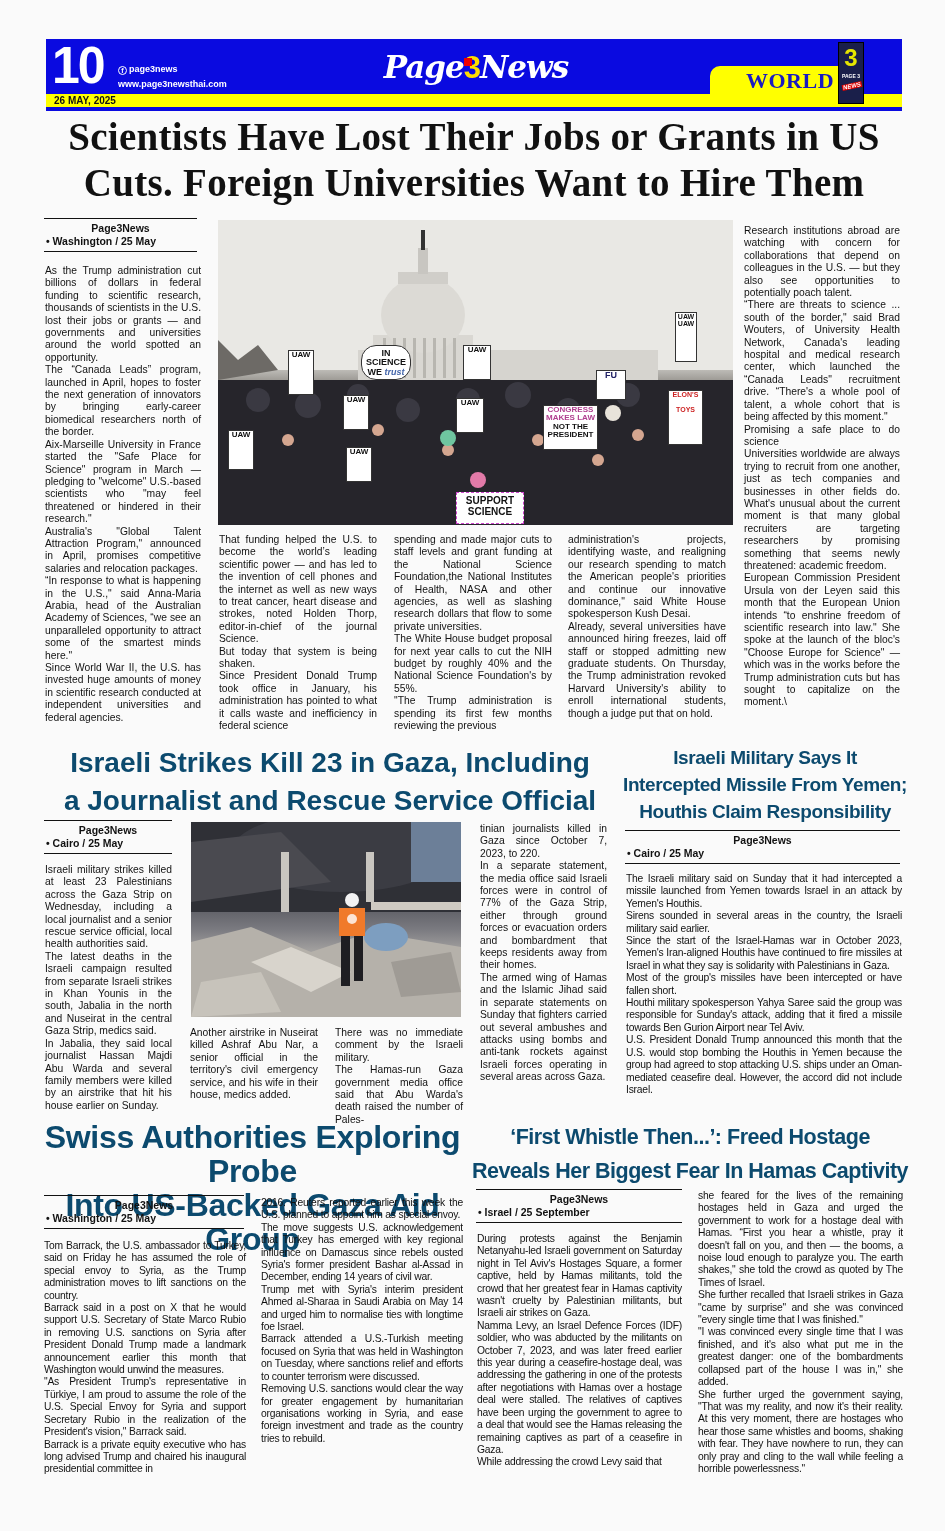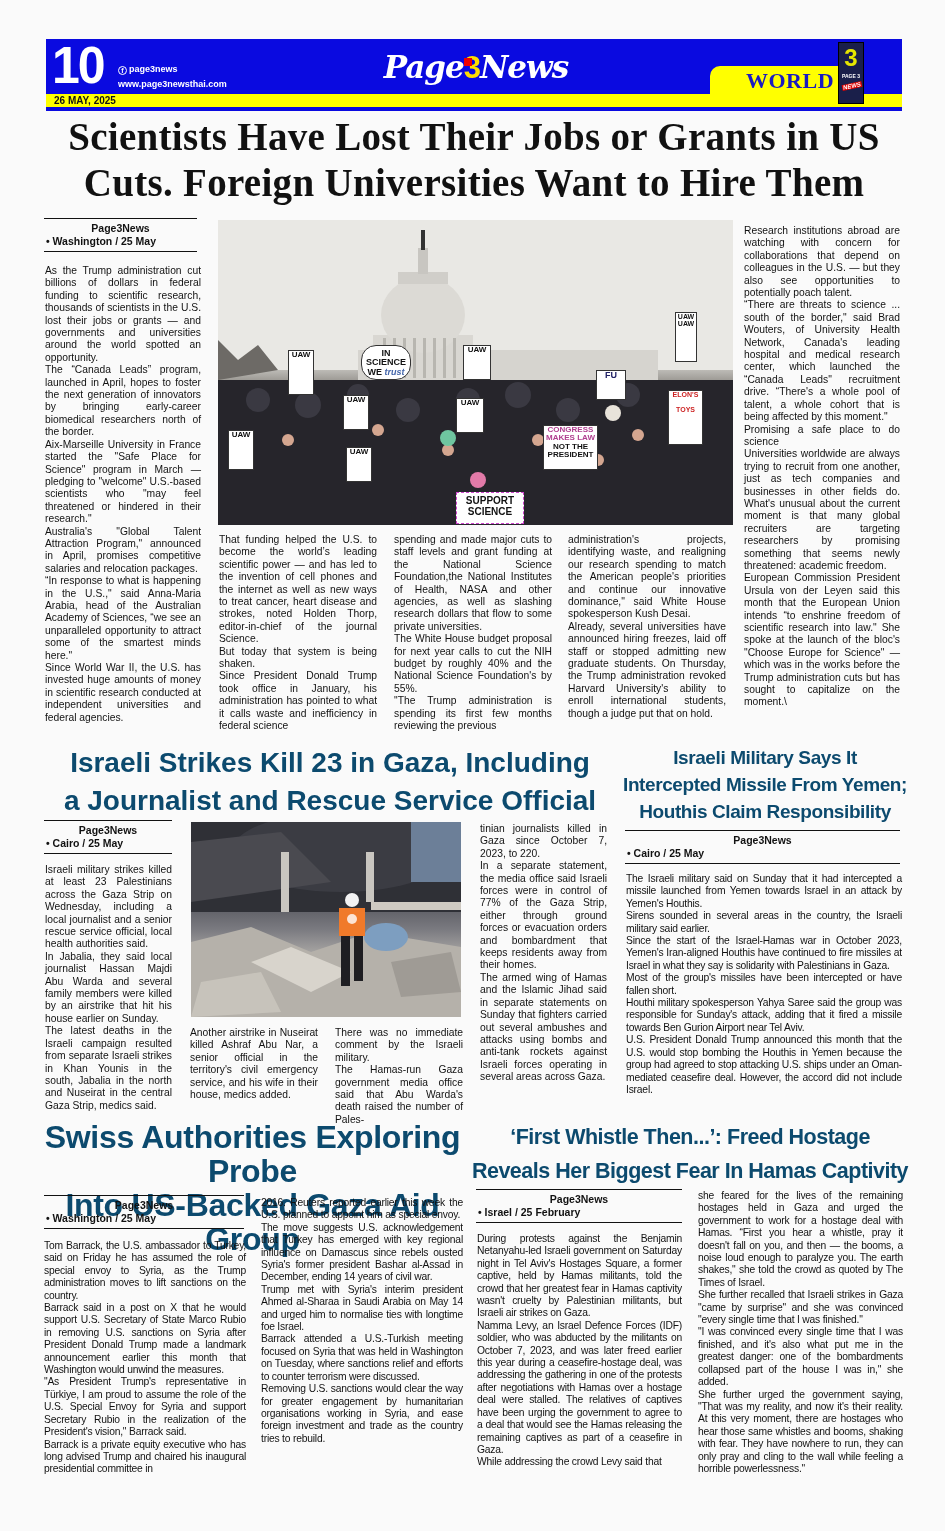--- a/index.html
+++ b/index.html
@@ -135,21 +135,21 @@
       <circle cx="395" cy="193" r="8" fill="#e8e3da"></circle>
       <circle cx="260" cy="260" r="8" fill="#e27aa8"></circle>
     </svg>
     <div class="sign" style="left:143px; top:125px; width:50px; height:35px; font-size:9px; padding-top:3px;border-radius:15px;">IN SCIENCE<br>WE <i style="color:#46a">trust</i></div>
     <div class="sign" style="left:70px; top:130px; width:26px; height:45px; font-size:8px;">UAW</div>
     <div class="sign" style="left:125px; top:175px; width:26px; height:35px; font-size:8px;">UAW</div>
     <div class="sign" style="left:245px; top:125px; width:28px; height:35px; font-size:8px;">UAW</div>
     <div class="sign" style="left:238px; top:178px; width:28px; height:35px; font-size:8px;">UAW</div>
     <div class="sign" style="left:10px; top:210px; width:26px; height:40px; font-size:8px;">UAW</div>
     <div class="sign" style="left:128px; top:227px; width:26px; height:35px; font-size:8px;">UAW</div>
-    <div class="sign" style="left:325px; top:185px; width:55px; height:45px; font-size:8px; color:#b04090;margin-top:20px;">CONGRESS<br>MAKES LAW<br><span style="color:#111">NOT THE PRESIDENT</span></div>
+    <div class="sign" style="left:325px; top:185px; width:55px; height:45px; font-size:8px; color:#b04090;">CONGRESS<br>MAKES LAW<br><span style="color:#111">NOT THE PRESIDENT</span></div>
     <div class="sign" style="left:238px; top:272px; width:68px; height:32px; font-size:10px; padding-top:3px; border:1px dashed #c4c;">SUPPORT<br>SCIENCE</div>
     <div class="sign" style="left:450px; top:170px; width:35px; height:55px; font-size:7px; color:#c22;">ELON'S<br><br>TOYS</div>
     <div class="sign" style="left:378px; top:150px; width:30px; height:30px; font-size:9px; color:#226;">FU</div>
     <div class="sign" style="left:457px; top:92px; width:22px; height:50px; font-size:7px;">UAW<br>UAW</div>
   </div>
 
   <div class="col" style="left:219px; top:534px; width:158px;">
     <p>That funding helped the U.S. to become the world’s leading scientific power — and has led to the invention of cell phones and the internet as well as new ways to treat cancer, heart disease and strokes, noted Holden Thorp, editor-in-chief of the journal Science.</p>
     <p>But today that system is being shaken.</p>
     <p>Since President Donald Trump took office in January, his administration has pointed to what it calls waste and inefficiency in federal science</p>
@@ -175,22 +175,22 @@
     <div>Israeli Strikes Kill 23 in Gaza, Including</div>
     <div>a Journalist and Rescue Service Official</div>
   </div>
 
   <div class="byline" style="left:44px; top:820px; width:128px;">
     <div class="src">Page3News</div>
     <div class="loc">• Cairo  /  25 May</div>
   </div>
   <div class="col" style="left:45px; top:864px; width:127px;">
     <p>Israeli military strikes killed at least 23 Palestinians across the Gaza Strip on Wednesday, including a local journalist and a senior rescue service official, local health authorities said.</p>
+    <p>The latest deaths in the Israeli campaign resulted from separate Israeli strikes in Khan Younis in the south, Jabalia in the north and Nuseirat in the central Gaza Strip, medics said.</p>
     <p>In Jabalia, they said local journalist Hassan Majdi Abu Warda and several family members were killed by an airstrike that hit his house earlier on Sunday.</p>
-    <p>The latest deaths in the Israeli campaign resulted from separate Israeli strikes in Khan Younis in the south, Jabalia in the north and Nuseirat in the central Gaza Strip, medics said.</p>
   </div>
 
   <div class="photo photo-gaza" style="left:191px; top:822px; width:270px; height:195px;">
     <svg width="270" height="195" viewBox="0 0 270 195">
       <rect x="0" y="0" width="270" height="90" fill="#2f3036"></rect>
       <ellipse cx="150" cy="30" rx="110" ry="40" fill="#3b3c43"></ellipse>
       <rect x="220" y="0" width="50" height="60" fill="#6c7f98"></rect>
       <path d="M0 20 L90 10 L140 60 L0 80 Z" fill="#4a4a50"></path>
       <rect x="90" y="30" width="8" height="60" fill="#c9c6c0"></rect>
       <rect x="175" y="30" width="8" height="50" fill="#c9c6c0"></rect>
@@ -260,21 +260,21 @@
     <p>Barrack attended a U.S.-Turkish meeting focused on Syria that was held in Washington on Tuesday, where sanctions relief and efforts to counter terrorism were discussed.</p>
     <p>Removing U.S. sanctions would clear the way for greater engagement by humanitarian organisations working in Syria, and ease foreign investment and trade as the country tries to rebuild.</p>
   </div>
 
   <div class="sec-headline" style="left:470px; top:1120px; width:440px; font-size:21.5px; line-height:34px; letter-spacing:-0.5px;text-align:center;">
     <div>‘First Whistle Then...’: Freed Hostage</div>
     <div>Reveals Her Biggest Fear In Hamas Captivity</div>
   </div>
   <div class="byline" style="left:476px; top:1189px; width:206px;">
     <div class="src">Page3News</div>
-    <div class="loc">•     Israel  /  25 February</div>
+    <div class="loc">•     Israel  /  25 September</div>
   </div>
   <div class="col col-tight" style="left:477px; top:1233px; width:205px;">
     <p>During protests against the Benjamin Netanyahu-led Israeli government on Saturday night in Tel Aviv's Hostages Square, a former captive, held by Hamas militants, told the crowd that her greatest fear in Hamas captivity wasn't cruelty by Palestinian militants, but Israeli air strikes on Gaza.</p>
     <p>Namma Levy, an Israel Defence Forces (IDF) soldier, who was abducted by the militants on October 7, 2023, and was later freed earlier this year during a ceasefire-hostage deal, was addressing the gathering in one of the protests after negotiations with Hamas over a hostage deal were stalled. The relatives of captives have been urging the  government to agree to a deal that would see the Hamas releasing the remaining captives as part of a ceasefire in Gaza.</p>
     <p>While addressing the crowd Levy said that</p>
   </div>
   <div class="col col-tight" style="left:698px; top:1190px; width:205px;">
     <p>she feared for the lives of the remaining hostages held in Gaza and urged the government to work for a hostage deal with Hamas. “First you hear a whistle, pray it doesn't fall on you, and then — the booms, a noise loud enough to paralyze you. The earth shakes," she told the crowd as quoted by  The Times of Israel.</p>
     <p>She further recalled that Israeli strikes in Gaza "came by surprise" and she was convinced "every single time that I was finished."</p>
     <p>"I was convinced every single time that I was finished, and it's also what put me in the greatest danger: one of the bombardments collapsed part of the house I was in," she added.</p>

